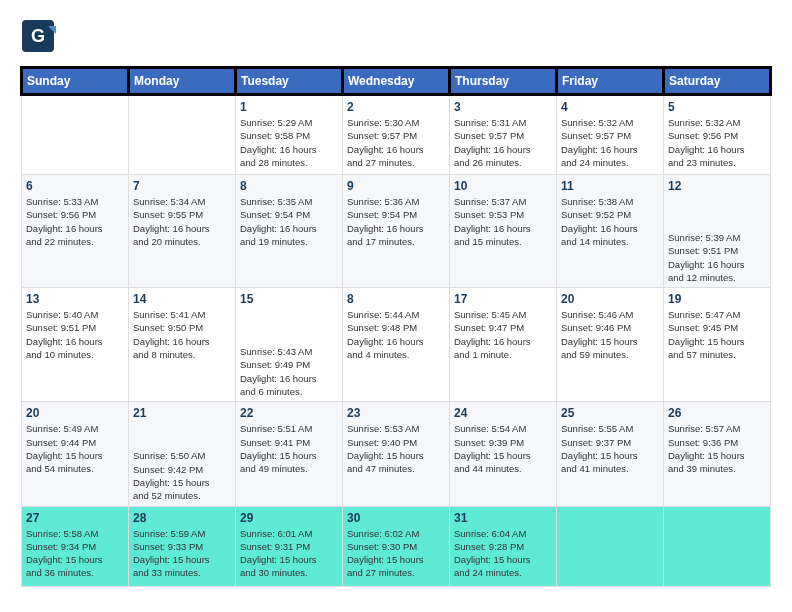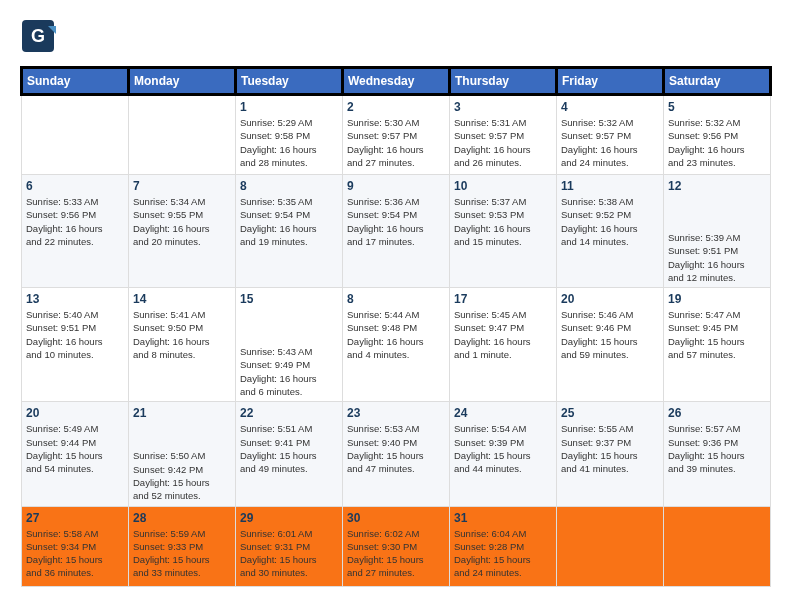--- a/index.html
+++ b/index.html
@@ -74,21 +74,21 @@
     .day-info {
       font-size: 9.5px;
       color: #333;
       line-height: 1.4;
     }
     .empty-cell {
       background: #f5f7fa;
     }
     
     .row-odd td { background: #fff; }
-    .row-even td { background: #f97316; }
+    .row-even td { background: #5eead4; }
   </style>
 </head>
 <body>
 
 <div class="page">
   <div class="header">
     <div class="logo">
       <div style="display:flex;align-items:center;">
         <div style="margin-right:4px;">
           <svg width="36" height="36" viewBox="0 0 36 36">

